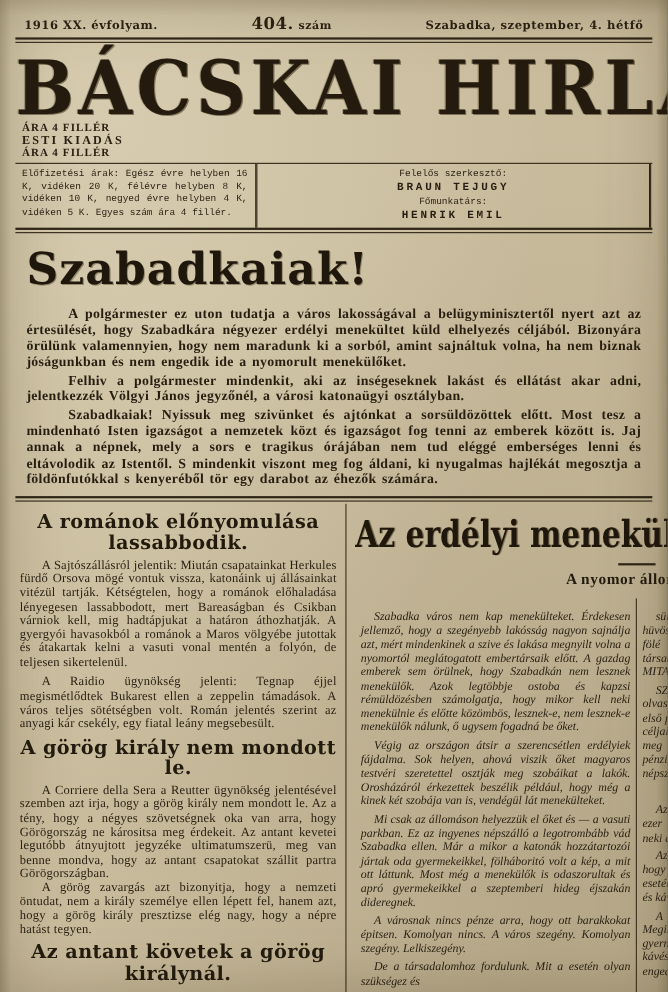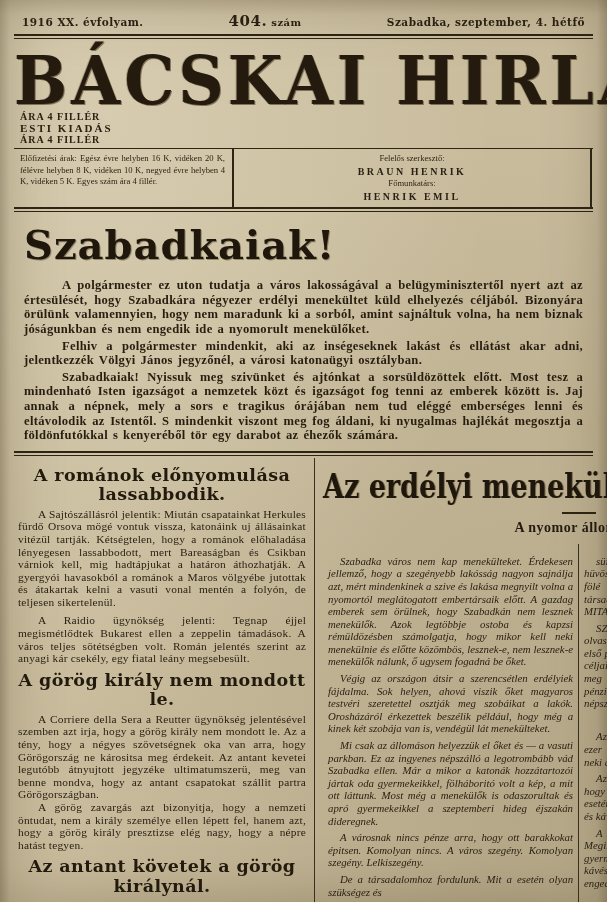--- a/index.html
+++ b/index.html
@@ -38,21 +38,21 @@
     text-shadow:1px 1px 0 rgba(60,45,20,.55), -1px 0 0 rgba(60,45,20,.3);
     transform:scaleY(1.08);white-space:nowrap;
   }
   .mast-row{display:flex;justify-content:space-between;align-items:flex-start;
     font-weight:bold;font-size:10px;letter-spacing:1px;color:#2b2113;
     padding:0 6px 3px 6px;margin-top:-8px;flex-direction:column;}
   .edition{font-size:11px;letter-spacing:2px;}
 
   
   .imprint{display:flex;align-items:stretch;font-size:8.6px;line-height:1.35;}
-  .imp-box{padding:4px 6px;}
+  .imp-box{padding:4px 6px;font-family:Liberation Mono, monospace;}
   .imp-left{flex:0 0 205px;text-align:justify;}
   .imp-mid{flex:1;text-align:center;}
   .imp-right{flex:0 0 205px;text-align:justify;}
   .vsep{width:0;border-left:1px solid #2d2414;border-right:1px solid #2d2414;margin:0 1px;}
   .imp-name{font-weight:bold;font-size:10px;letter-spacing:2.5px;}
   .imp-small{font-size:8.6px;}
   .rule-thin{border-top:1.5px solid #2d2414;}
 
   
   .lead{padding:6px 10px 6px 10px;}
@@ -126,21 +126,21 @@
         <span>ÁRA 4 FILLÉR</span>
       </div>
     </div>
     <div class="rule-thin"></div>
 
     <div class="imprint">
       <div class="imp-box imp-left">Előfizetési árak: Egész évre helyben 16 K, vidéken 20 K, félévre helyben 8 K, vidéken 10 K, negyed évre helyben 4 K, vidéken 5 K. Egyes szám ára 4 fillér.</div>
       <div class="vsep"></div>
       <div class="imp-box imp-mid">
         <div class="imp-small">Felelős szerkesztő:</div>
-        <div class="imp-name">BRAUN HENRIK</div>
+        <div class="imp-name">BRAUN TEJUGY</div>
         <div class="imp-small">Főmunkatárs:</div>
         <div class="imp-name">HENRIK EMIL</div>
       </div>
       <div class="vsep"></div>
     </div>
     <div class="rule-double"></div>
 
     <div class="lead">
       <div class="lead-headline">Szabadkaiak!</div>
       <div class="lead-body">

